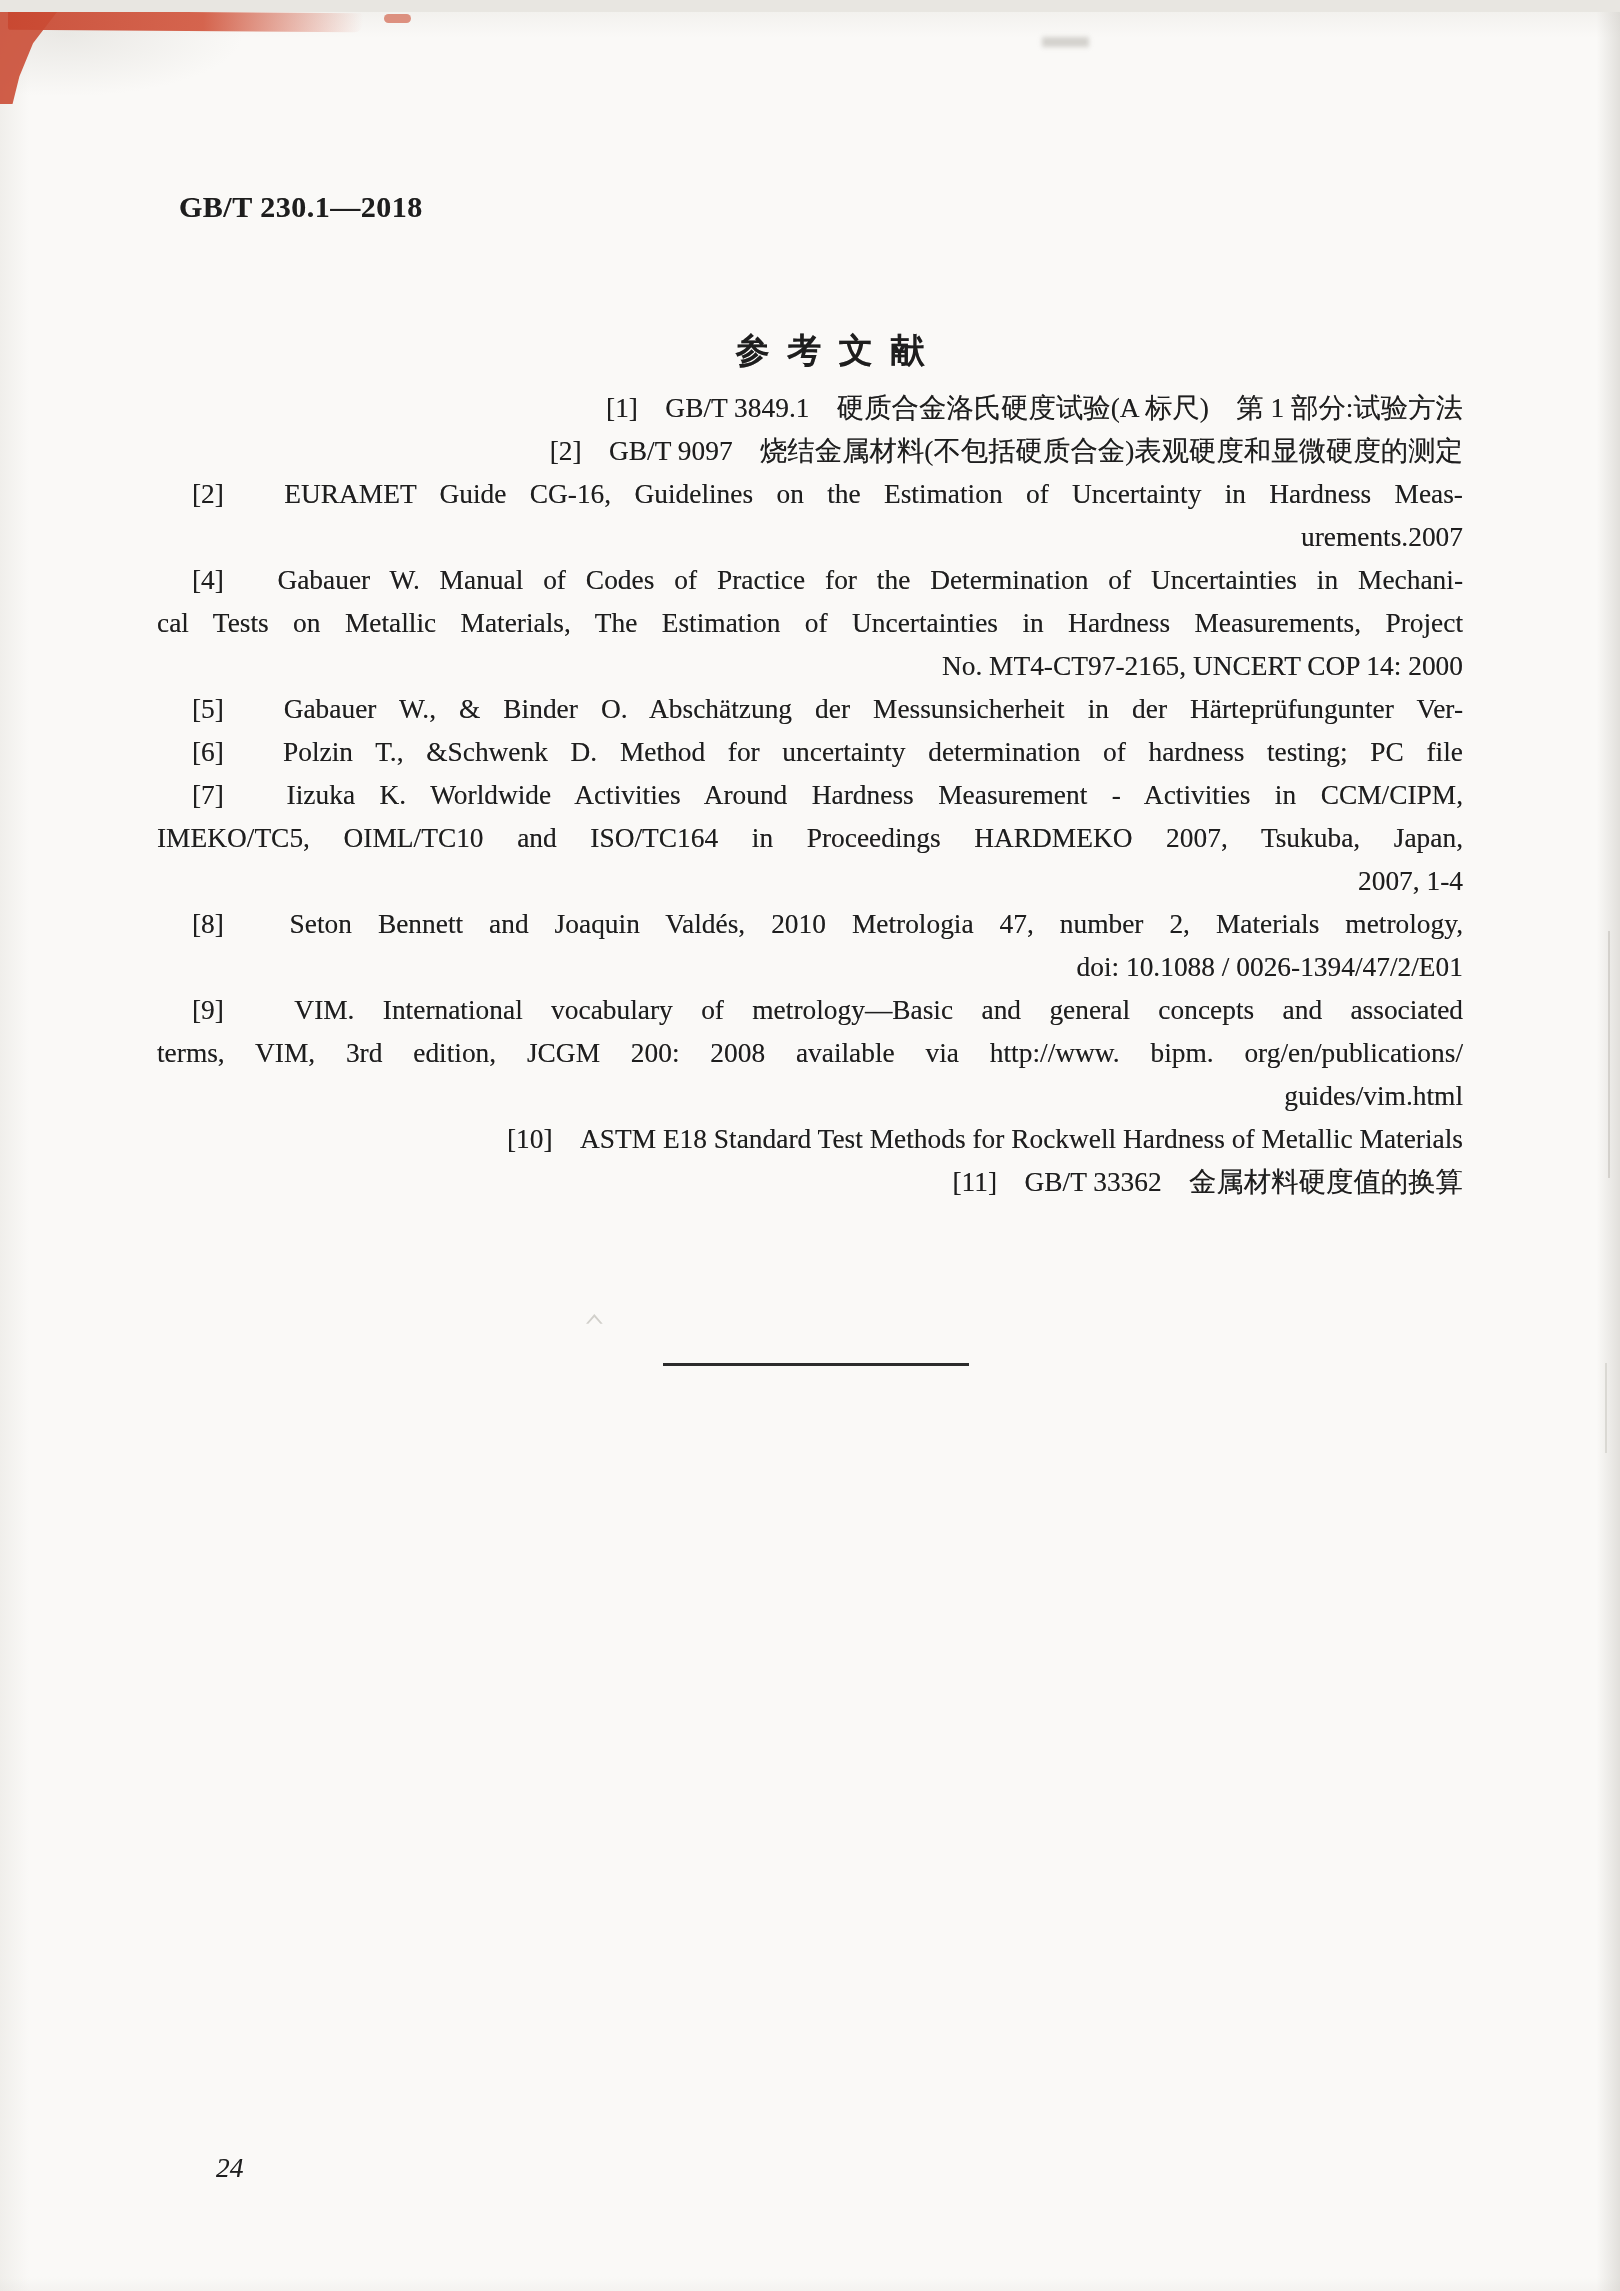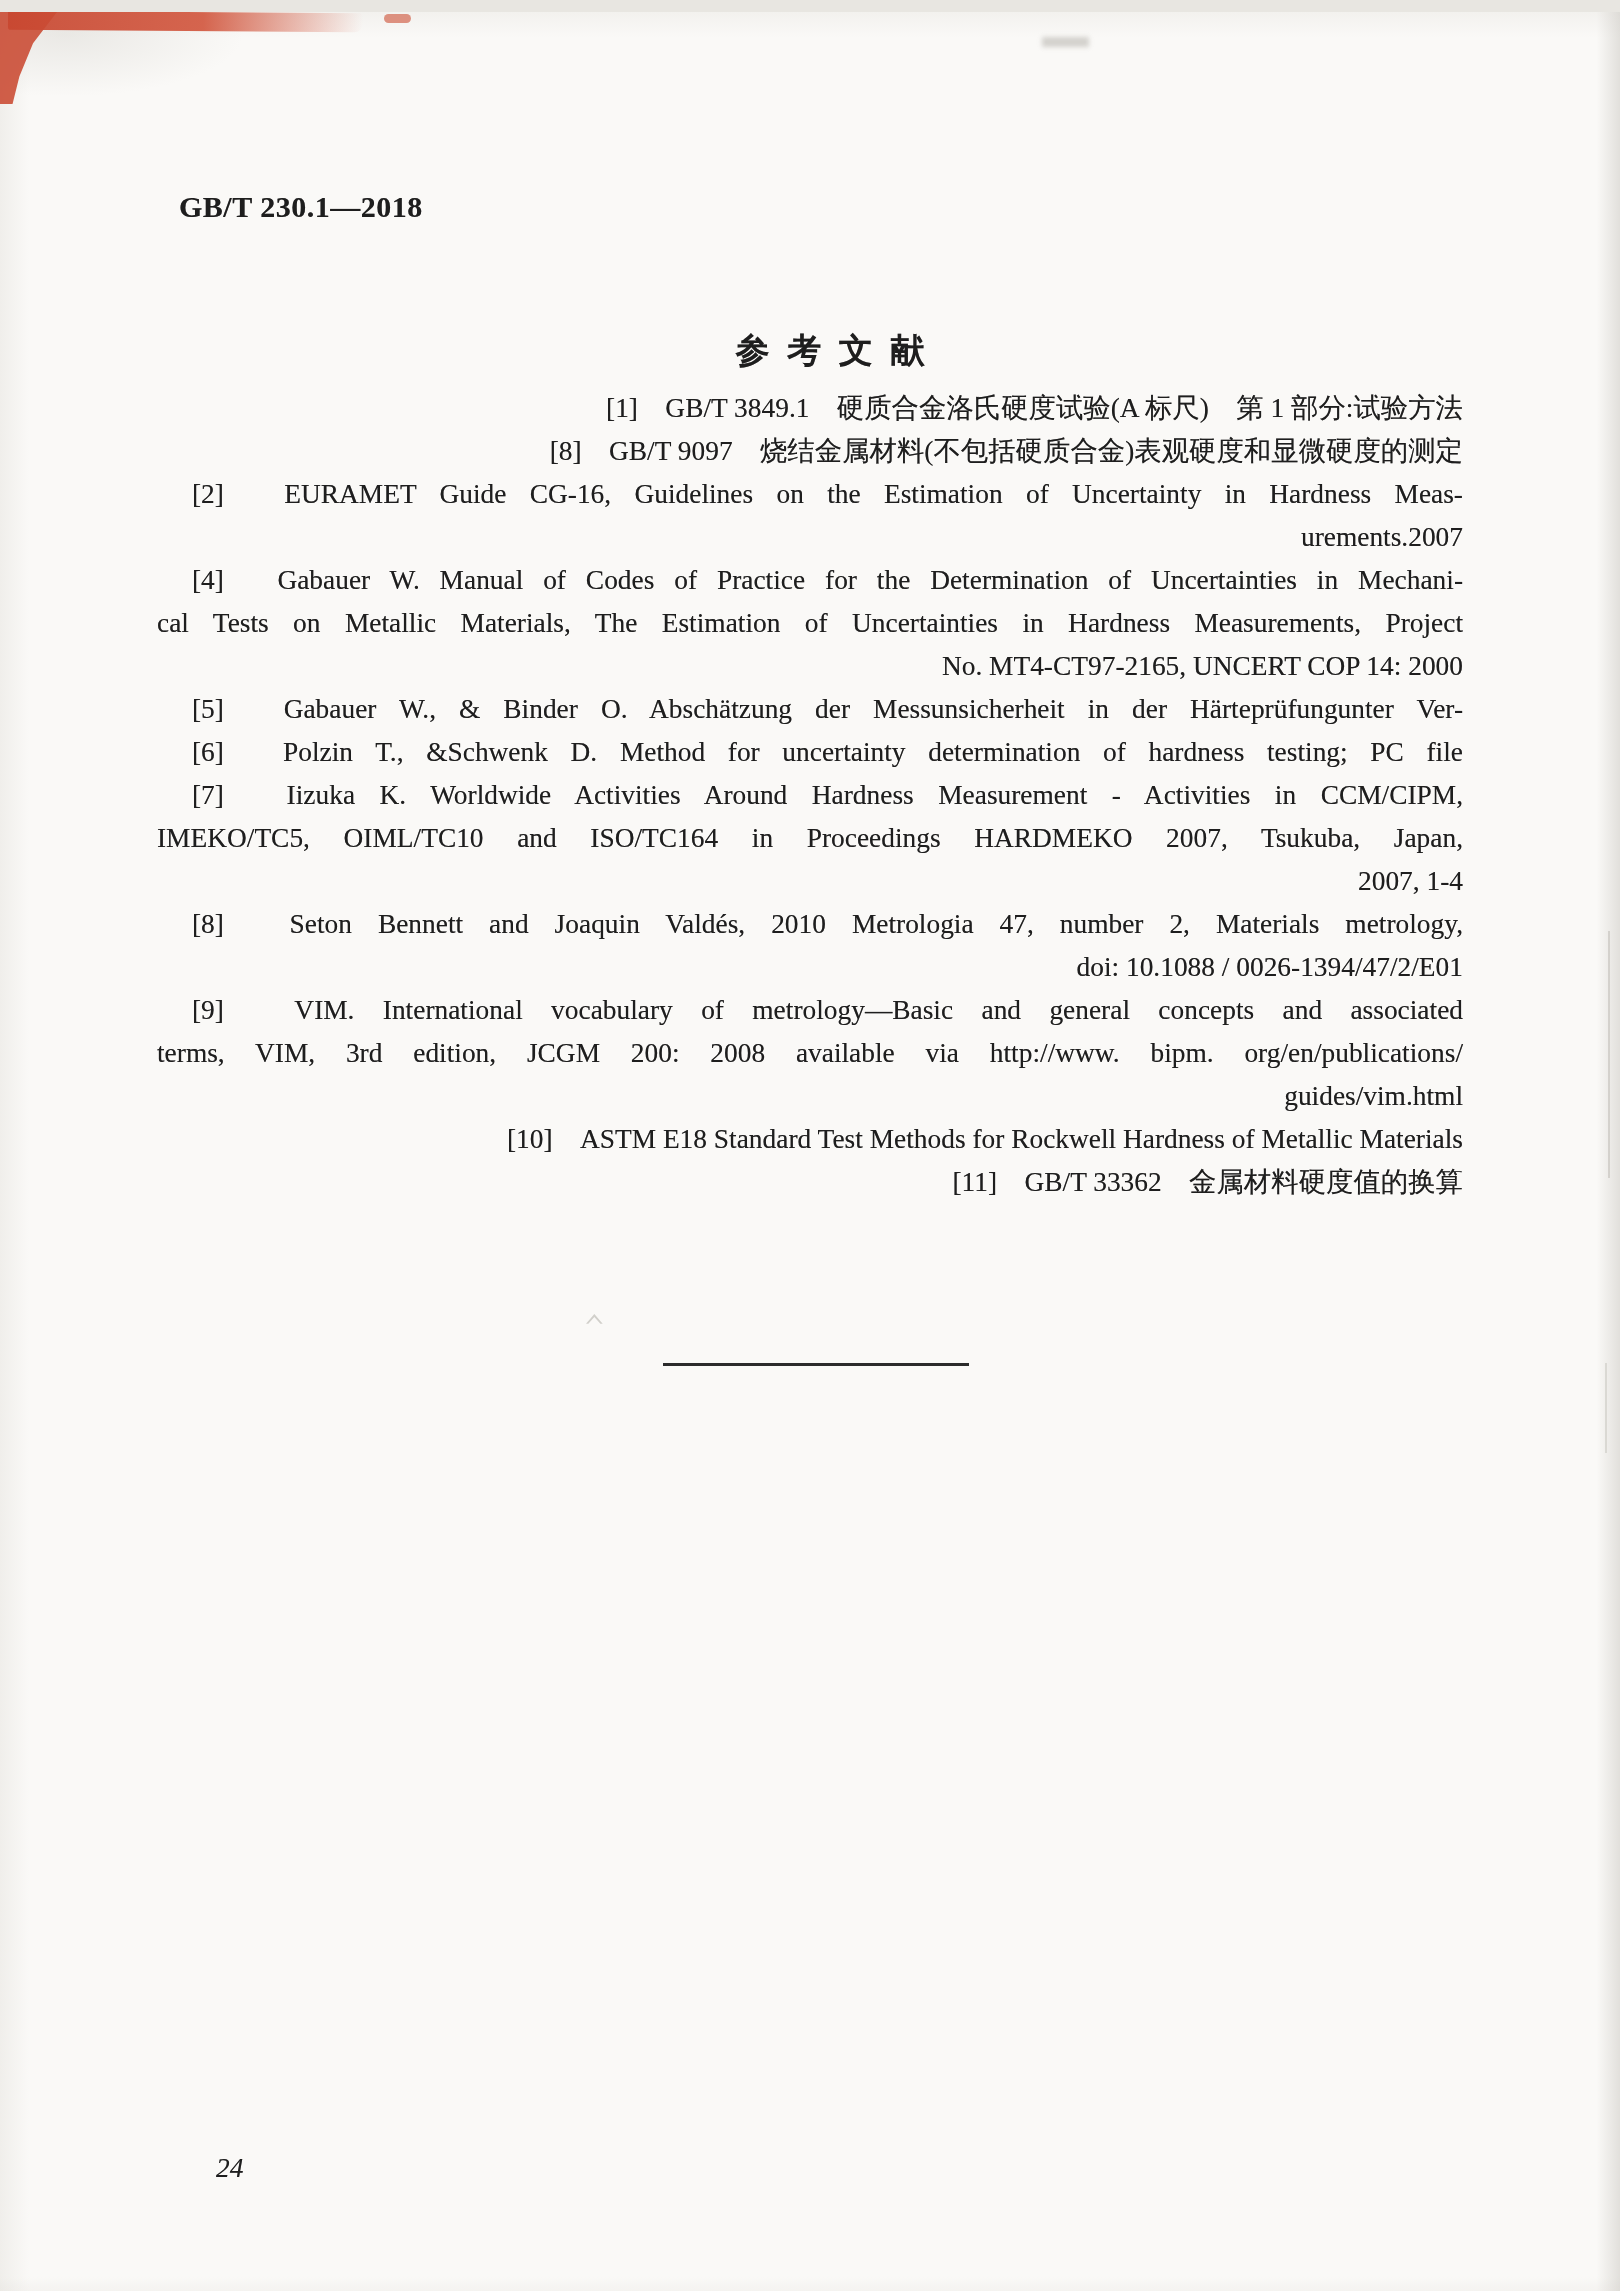--- a/index.html
+++ b/index.html
@@ -107,21 +107,21 @@
 
   <div class="doc-code txt">GB/T 230.1—2018</div>
 
   <h1 class="title txt">参考文献</h1>
 
   <main class="refs txt">
       <div class="ref">
         <div class="ref-line first">[1]　GB/T 3849.1　硬质合金洛氏硬度试验(A 标尺)　第 1 部分:试验方法</div>
       </div>
       <div class="ref">
-        <div class="ref-line first">[8]　GB/T 9097　烧结金属材料(不包括硬质合金)表观硬度和显微硬度的测定</div>
+        <div class="ref-line first">[2]　GB/T 9097　烧结金属材料(不包括硬质合金)表观硬度和显微硬度的测定</div>
       </div>
       <div class="ref">
         <div class="ref-line first justify">[2]　EURAMET Guide CG-16, Guidelines on the Estimation of Uncertainty in Hardness Meas-</div>
         <div class="ref-line">urements.2007</div>
       </div>
       <div class="ref">
         <div class="ref-line first justify">[4]　Gabauer W. Manual of Codes of Practice for the Determination of Uncertainties in Mechani-</div>
         <div class="ref-line justify">cal Tests on Metallic Materials, The Estimation of Uncertainties in Hardness Measurements, Project</div>
         <div class="ref-line">No. MT4-CT97-2165, UNCERT COP 14: 2000</div>
       </div>

